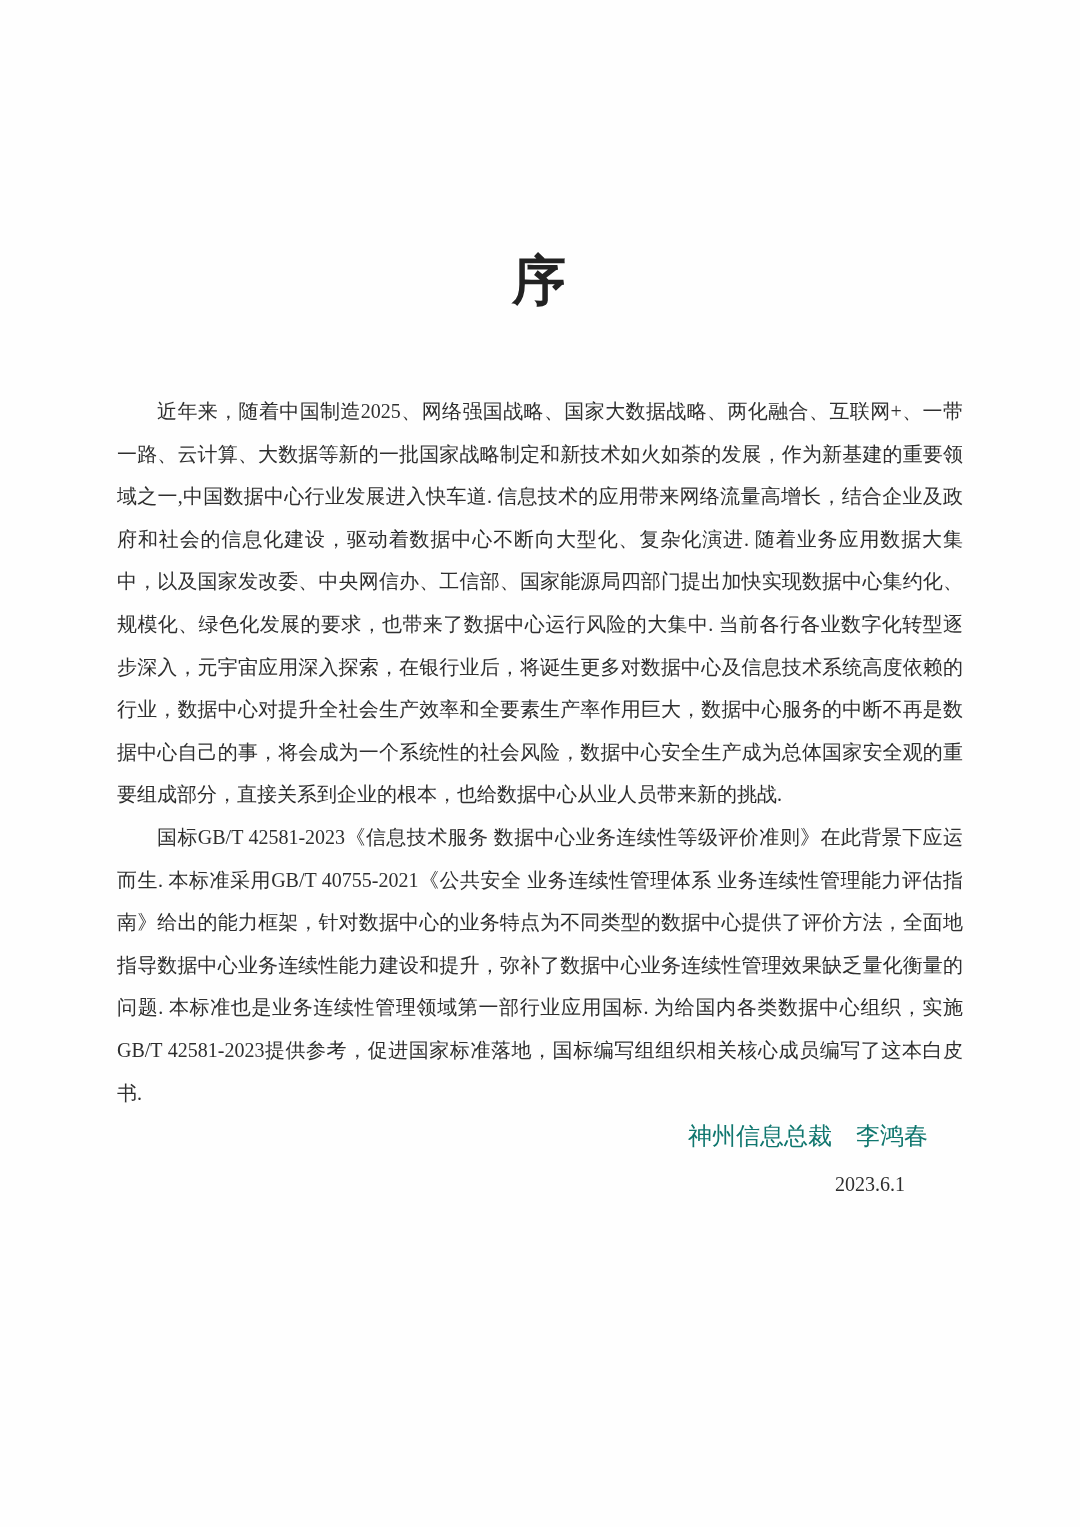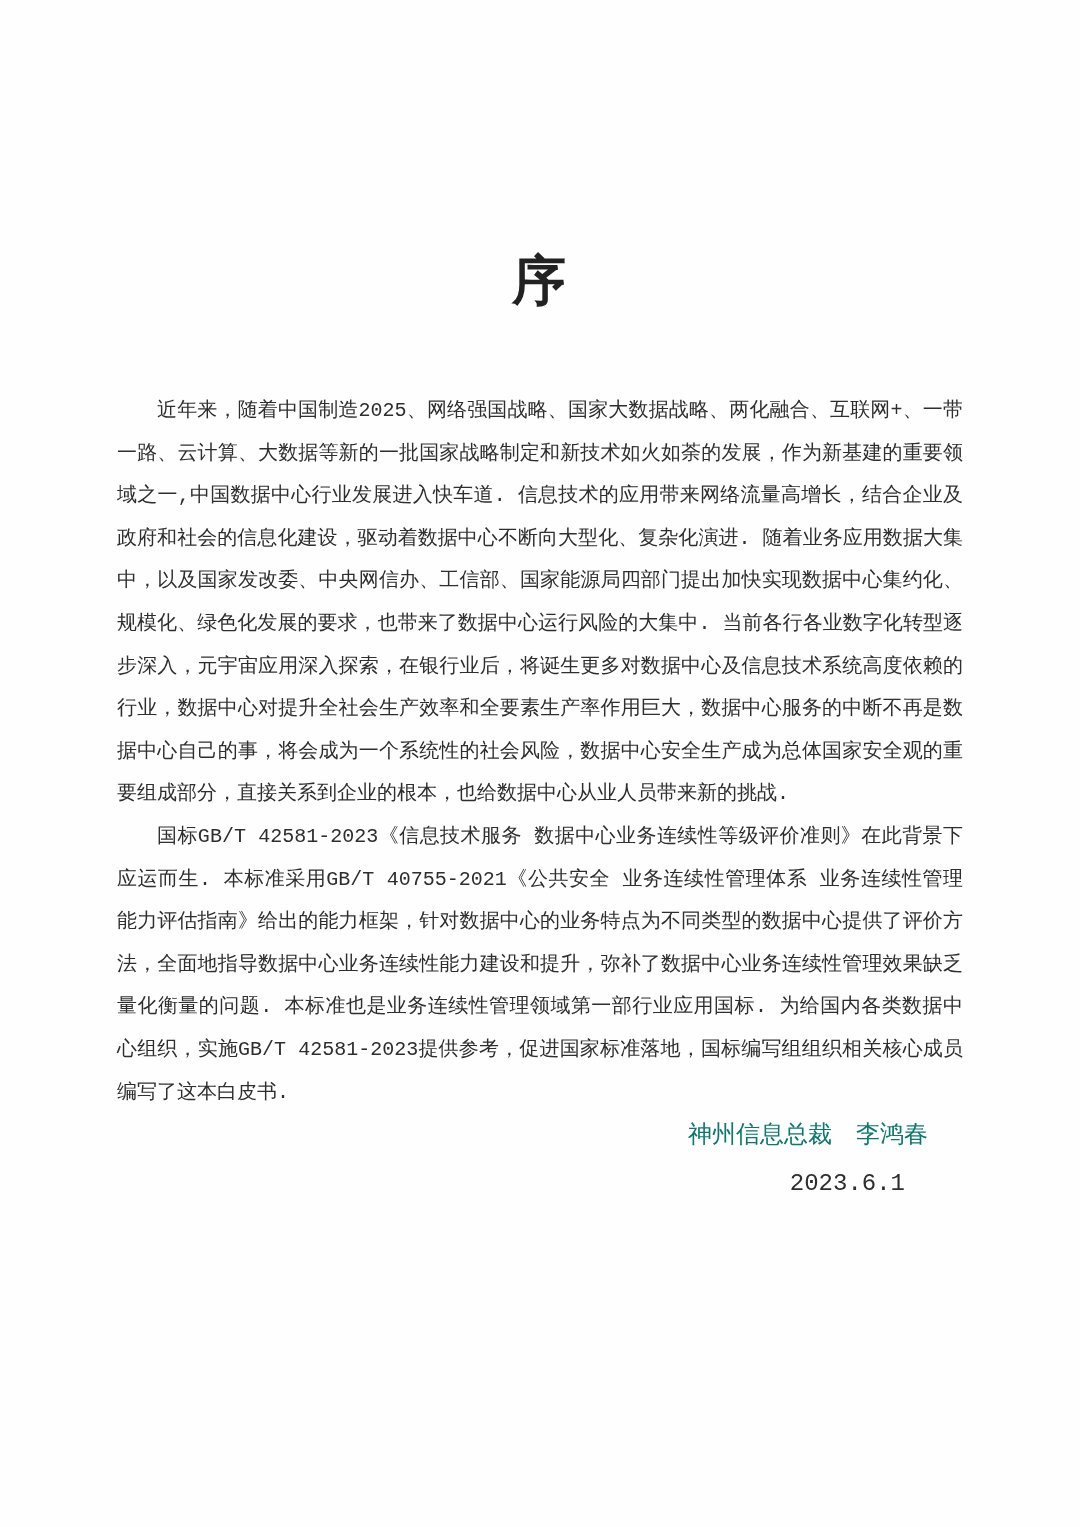--- a/index.html
+++ b/index.html
@@ -27,40 +27,39 @@
     letter-spacing: 2px;
     color: #222222;
   }
   .body {
     width: 846px;
     margin: 76px auto 0 auto;
     font-size: 20px;
     line-height: 42.6px;
     text-align: justify;
     text-justify: inter-ideograph;
-    font-family: Liberation Mono, monospace;
   }
   .body p {
     margin: 0;
     padding: 0;
     text-indent: 2em;
   }
   .signature {
     margin-top: 1px;
     text-align: right;
     padding-right: 35px;
     font-size: 24px;
     line-height: 42.6px;
     color: #0f766e;
   }
   .date {
     margin-top: 5px;
     text-align: right;
     padding-right: 58px;
-    font-size: 24px;
+    font-size: 20px;
     line-height: 42.6px;
     color: #2e2e2e;
   }
 </style>
 </head>
 <body>
 
 <div class="page">
   <h1 class="title">序</h1>
 

